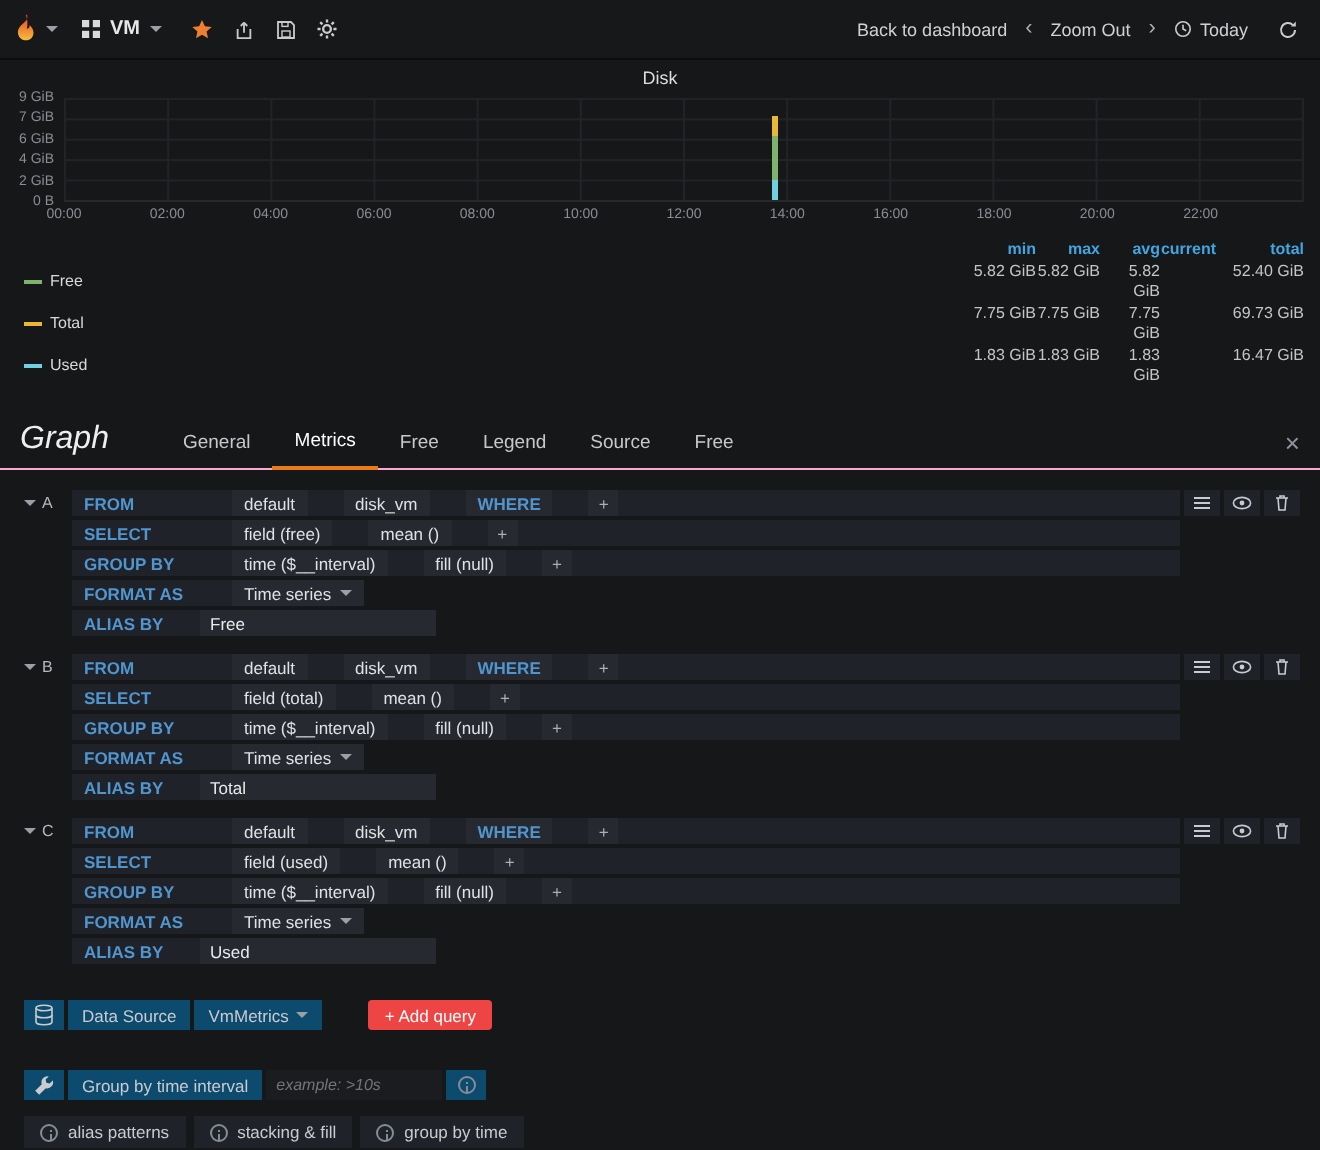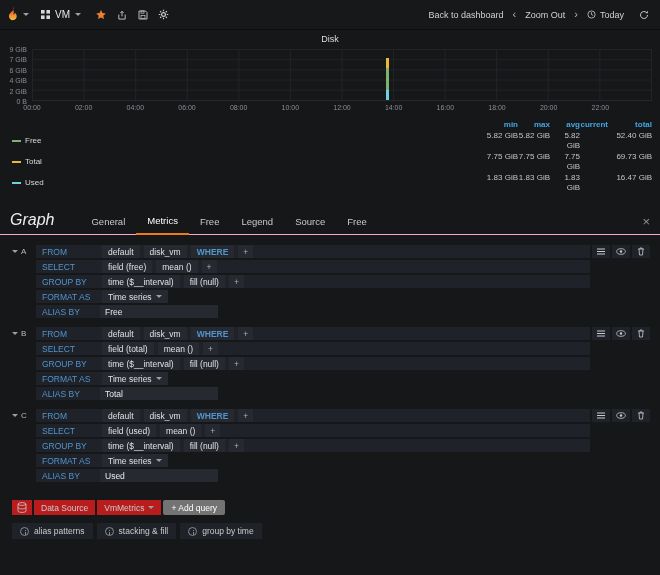--- a/index.html
+++ b/index.html
@@ -3,21 +3,21 @@
 <meta charset="utf-8">
 <style>
   *{box-sizing:border-box;margin:0;padding:0}
   html,body{width:660px;height:575px;overflow:hidden}
   body{background:#161719;color:#d8d9da;font-family:"Liberation Sans",sans-serif;position:relative}
   svg{display:block}
 
   
   .navbar{height:30px;display:flex;align-items:center;background:#17181a;border-bottom:1px solid #0c0d0e;padding-right:6px}
   .logo-btn{width:32px;height:30px;display:flex;align-items:center;justify-content:center;gap:2px;cursor:pointer}
-  .dash-picker{display:flex;align-items:center;gap:5px;padding:0 9px;height:30px;font-size:10px;font-weight:normal;color:#e6e7e8;cursor:pointer}
+  .dash-picker{display:flex;align-items:center;gap:5px;padding:0 9px;height:30px;font-size:10px;font-weight:bold;color:#e6e7e8;cursor:pointer}
   .nav-icon{width:21px;height:30px;display:flex;align-items:center;justify-content:center;cursor:pointer}
   .caret{width:0;height:0;border-left:3px solid transparent;border-right:3px solid transparent;border-top:3px solid #9aa0a6;display:inline-block}
   .nav-right{margin-left:auto;display:flex;align-items:center;gap:9px;font-size:9px;color:#cfd2d5}
   .nav-link{cursor:pointer;display:flex;align-items:center;gap:4px}
   .nav-chev{color:#aeb3b9;font-size:11px;cursor:pointer;line-height:1}
 
   
   .panel{padding-top:4px}
   .panel-title{text-align:center;font-size:9px;height:13px;color:#dcdde0;cursor:pointer}
   .chart{position:relative;margin:2px 8px 0 32px;height:52px}
@@ -46,32 +46,32 @@
   
   .queries{padding:10px 10px 0 12px}
   .query{margin-bottom:9px}
   .qrow{display:flex;margin-bottom:2px;height:13px;font-size:8.5px}
   .qgutter{width:24px;flex:none;display:flex;align-items:center;gap:3px;color:#b5bac1;font-size:8px;cursor:pointer}
   .qstrip{flex:1 1 auto;display:flex;background:#1f2228;min-width:0}
   .qstrip.fit{flex:0 0 auto}
   .qspacer{flex:none;width:60px}
   .qicons{flex:none;width:58px;display:flex;gap:2px;margin-left:2px}
   .qicon{flex:1;background:#1f2228;display:flex;align-items:center;justify-content:center;cursor:pointer}
-  .qlabel{flex:none;width:62px;display:flex;align-items:center;padding:0 6px;color:#5195ce;font-weight:normal}
-  .qpart{flex:none;display:flex;align-items:center;gap:4px;padding:0 6px;margin-left:4px;background:#26292f;color:#dfe1e4;white-space:nowrap;cursor:pointer}
+  .qlabel{flex:none;width:62px;display:flex;align-items:center;padding:0 6px;color:#5195ce;font-weight:bold}
+  .qpart{flex:none;display:flex;align-items:center;gap:4px;padding:0 6px;margin-left:18px;background:#26292f;color:#dfe1e4;white-space:nowrap;cursor:pointer}
   .qkw{color:#5195ce;font-weight:bold}
   .qplus{color:#aab0b7;padding:0 5px}
   .qalias-input{flex:none;width:118px;margin-left:2px;background:#26292f;border:0;outline:0;color:#e8eaec;font-size:8.5px;padding:0 5px;font-family:inherit}
 
   
   .ds-row{display:flex;align-items:stretch;gap:2px;margin:18px 10px 0 12px;height:15px;font-size:8.5px}
-  .box{background:#b91c1c;display:flex;align-items:center;gap:4px;padding:0 7px;color:#c9cbce;cursor:default}
+  .box{background:#0c4a6e;display:flex;align-items:center;gap:4px;padding:0 7px;color:#c9cbce;cursor:default}
   .icon-box{width:20px;justify-content:center;padding:0}
   .clickable{cursor:pointer}
-  .add-query-btn{background:#737373;color:#fff;display:flex;align-items:center;padding:0 8px;margin-left:0;border-radius:2px;cursor:pointer}
+  .add-query-btn{background:#ef4444;color:#fff;display:flex;align-items:center;padding:0 8px;margin-left:21px;border-radius:2px;cursor:pointer}
   .opt-row{display:flex;align-items:stretch;gap:2px;margin:20px 10px 0 12px;height:15px;font-size:8.5px}
   .interval-input{width:88px;background:#1a1c1f;border:0;outline:0;color:#9aa0a6;font-style:italic;font-size:8px;padding:0 5px;font-family:inherit}
   .info-dot{width:9px;height:9px;border:1px solid #868c93;border-radius:50%;color:#868c93;flex:none;position:relative}
   .info-dot::before{content:"";position:absolute;left:3.5px;top:2px;width:1px;height:1px;background:#868c93}
   .info-dot::after{content:"";position:absolute;left:3.5px;top:4px;width:1px;height:3px;background:#868c93}
   .helper-row{display:flex;gap:4px;margin:8px 10px 0 12px;font-size:8.5px}
   .helper{background:#1f2228;display:flex;align-items:center;gap:5px;padding:3px 8px;color:#c9cbce;cursor:pointer}
 </style>
 </head>
 <body>
@@ -497,20 +497,34 @@
         </span>
       </span>
       <span class="box">Data Source</span>
       <span class="box clickable">
         <span>VmMetrics</span>
         <span class="caret"></span>
       </span>
       <span class="add-query-btn">+ Add query</span>
     </div>
 
+    <div class="opt-row">
+      <span class="box icon-box">
+        <span>
+          <svg width="10" height="10" viewBox="0 0 10 10">
+              <path d="M9.4 2.2 7.8 3.8 6.2 3.4 5.8 1.8 7.4.2A3 3 0 0 0 3.9 4.1L.6 7.4l2 2 3.3-3.3A3 3 0 0 0 9.4 2.2z" fill="#c9cbce"></path>
+            </svg>
+        </span>
+      </span>
+      <span class="box">Group by time interval</span>
+      <input class="interval-input" placeholder="example: &gt;10s" style="">
+      <span class="box icon-box">
+        <span class="info-dot"></span>
+      </span>
+    </div>
 
     <div class="helper-row">
       <span class="helper">
         <span class="info-dot"></span>
         <span>alias patterns</span>
       </span>
       <span class="helper">
         <span class="info-dot"></span>
         <span>stacking &amp; fill</span>
       </span>

